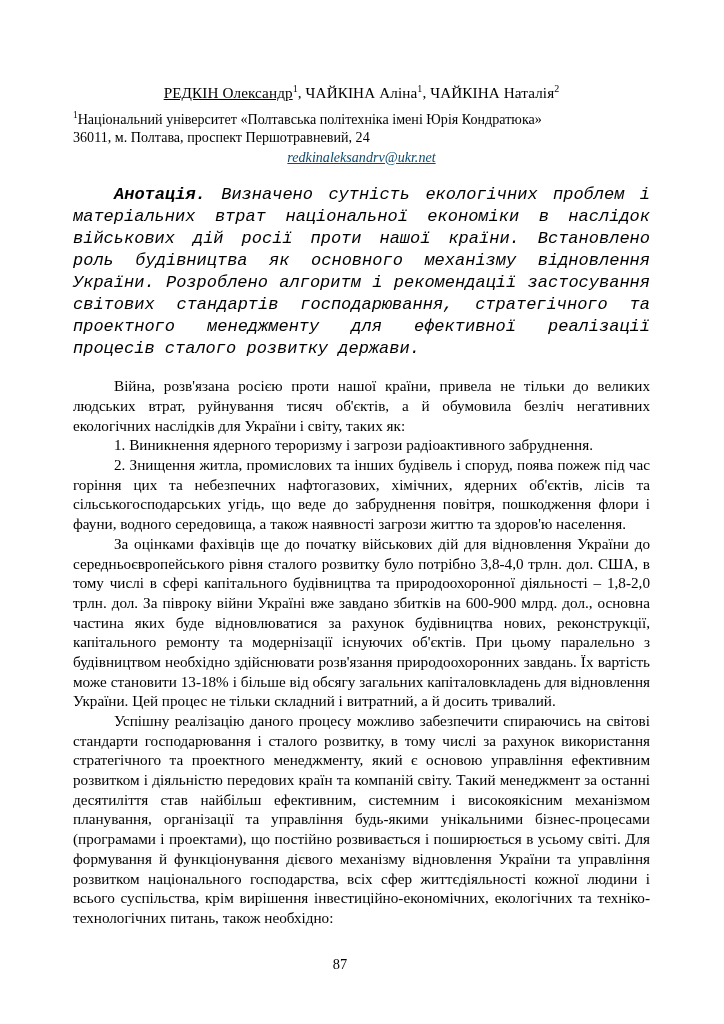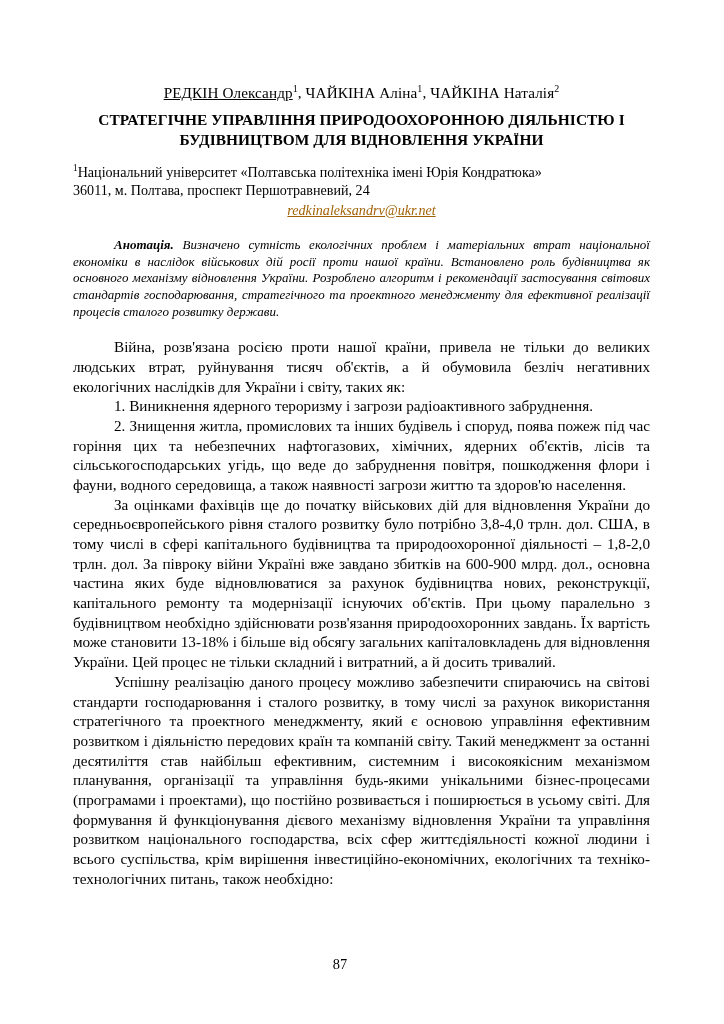--- a/index.html
+++ b/index.html
@@ -61,32 +61,33 @@
     margin: 0 0 2px 0;
   }
   .affiliations .aff-line { display: block; }
   .email-line {
     text-align: center;
     margin: 1px 0 0 0;
     font-size: 14.1px;
   }
   .email-link {
     font-style: italic;
-    color: #a16207;
+    color: #0c4a6e;
     text-decoration: underline;
   }
 
   
   .abstract {
     font-style: italic;
-    font-size: 13px;
+    font-size: 17px;
     line-height: 1.30;
     text-align: justify;
     text-indent: 41px;
     margin: 18px 0 0 0;
+    font-family: Liberation Mono, monospace;
   }
   .abstract .lead {
     font-weight: bold;
     font-style: italic;
   }
 
   
   .body-block { margin-top: 16px; }
   p.para {
     font-size: 15.2px;
@@ -110,24 +111,20 @@
 </head>
 <body>
 
 <div class="page">
   <div class="content">
 
     <div class="authors">
       <span class="u">РЕДКІН Олександр</span><sup>1</sup><span>, </span><span>ЧАЙКІНА Аліна</span><sup>1</sup><span>, </span><span>ЧАЙКІНА Наталія</span><sup>2</sup>
     </div>
 
-    <h1 class="doc-title">
-      <span>СТРАТЕГІЧНЕ УПРАВЛІННЯ ПРИРОДООХОРОННОЮ ДІЯЛЬНІСТЮ</span>
-      <span>І БУДІВНИЦТВОМ ДЛЯ ВІДНОВЛЕННЯ УКРАЇНИ</span>
-    </h1>
 
     <div class="affiliations">
       <span class="aff-line"><sup>1</sup><span>Національний університет «Полтавська політехніка імені Юрія Кондратюка»</span></span>
       <span class="aff-line">36011, м. Полтава, проспект Першотравневий, 24</span>
     </div>
 
     <div class="email-line">
       <a class="email-link" href="#">redkinaleksandrv@ukr.net</a>
     </div>
 

